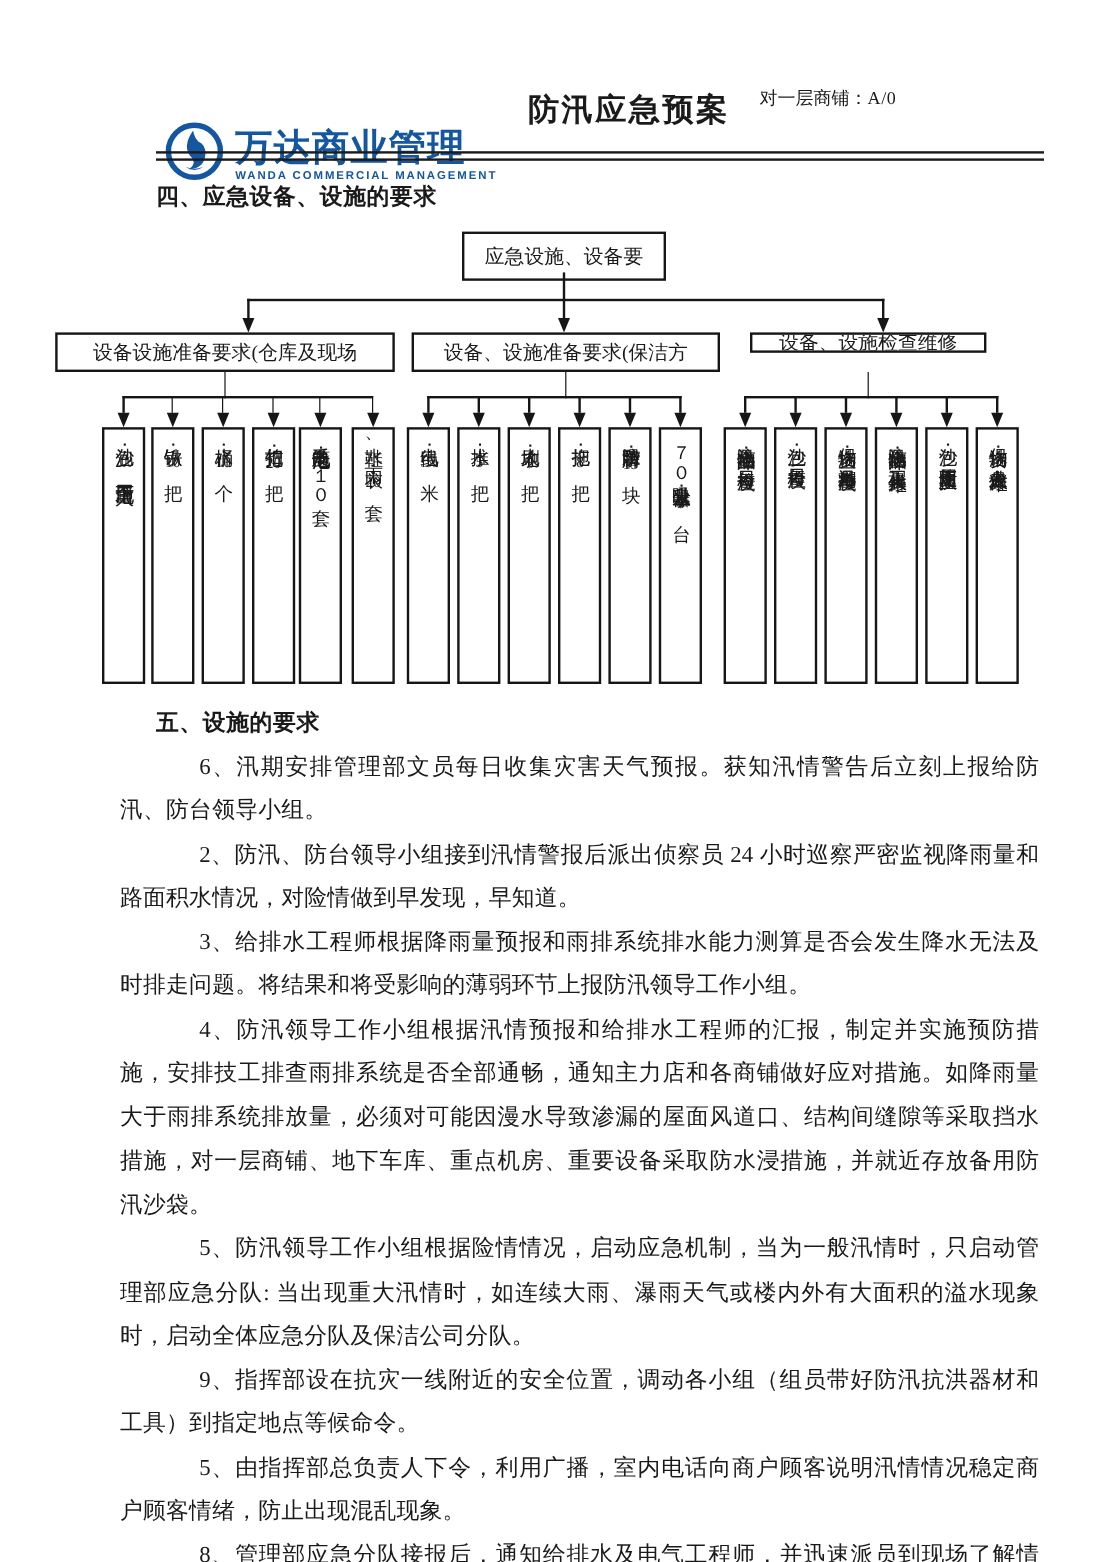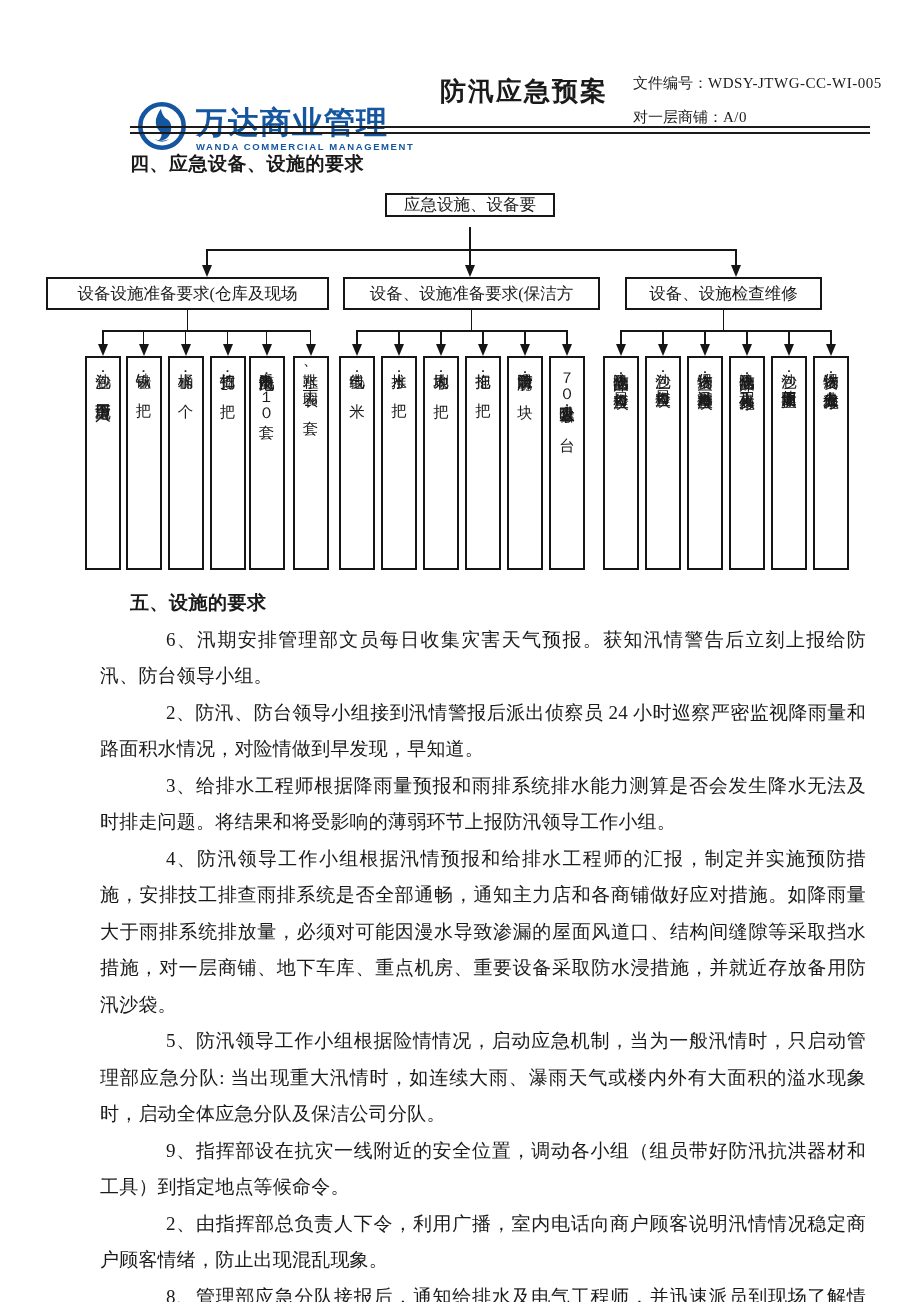--- a/index.html
+++ b/index.html
@@ -46,29 +46,28 @@
   </span>
   <span>
     <div class="logo-text-cn">万达商业管理</div>
     <div class="logo-text-en">WANDA COMMERCIAL MANAGEMENT</div>
   </span>
 </div>
 
 <div class="abs doc-title">防汛应急预案</div>
 
 <div class="abs meta">
-  <div><span>文件编号：</span><span class="code">WDSY-JTWG-CC-WI-005</span></div>
   <div><span>对一层商铺：</span><span class="code">A/0</span></div>
 </div>
 
 <div class="abs dbl-rule"></div>
 
 <div class="abs sec-heading" id="sec4-heading">四、应急设备、设施的要求</div>
 
-<div class="dg-box" id="root-box" style="left:385px;top:193px;width:170px;height:24px;">应急设施、设备要</div>
+<div class="dg-box" id="root-box" style="left:385px;top:193px;width:170px;height:41px;">应急设施、设备要</div>
 <div class="ln" style="left:469px;top:227px;width:1.6px;height:23px;"></div>
 <div class="ln" style="left:206px;top:249px;width:531px;height:1.6px;"></div>
 <div class="ln" style="left:206px;top:249px;width:1.6px;height:17px;"></div>
 <div class="ln" style="left:469px;top:249px;width:1.6px;height:17px;"></div>
 <div class="ln" style="left:735px;top:249px;width:1.6px;height:17px;"></div>
 <div class="arr" style="left:202px;top:265px;"></div>
 <div class="arr" style="left:465px;top:265px;"></div>
 <div class="arr" style="left:731px;top:265px;"></div>
 
 <div id="diagram">
@@ -107,21 +106,21 @@
     <div class="vbox" style="left:423px;">大地刷：<span class="tcy">5</span>把</div>
     <div class="ln" style="left:482.2px;top:330px;width:1.6px;height:14px;"></div>
     <div class="arr" style="left:478px;top:344px;"></div>
     <div class="vbox" style="left:465px;">拖把：<span class="tcy">8</span>把</div>
     <div class="ln" style="left:524.2px;top:330px;width:1.6px;height:14px;"></div>
     <div class="arr" style="left:520px;top:344px;"></div>
     <div class="vbox" style="left:507px;">防滑警示牌：<span class="tcy">15</span>块</div>
     <div class="ln" style="left:566.2px;top:330px;width:1.6px;height:14px;"></div>
     <div class="arr" style="left:562px;top:344px;"></div>
     <div class="vbox" style="left:549px;">７０升吸尘吸水器：<span class="tcy">3</span>台</div>
-    <div class="dg-box" style="left:625px;top:277px;width:197px;height:33px;">设备、设施检查维修</div>
+    <div class="dg-box" style="left:625px;top:277px;width:197px;height:17px;">设备、设施检查维修</div>
     <div class="ln" style="left:722.7px;top:310px;width:1.6px;height:21.5px;"></div>
     <div class="ln" style="left:620.2px;top:330px;width:211.6px;height:1.6px;"></div>
     <div class="ln" style="left:620.2px;top:330px;width:1.6px;height:14px;"></div>
     <div class="arr" style="left:616px;top:344px;"></div>
     <div class="vbox" style="left:603px;">防汛仓库物品：每日检查一次</div>
     <div class="ln" style="left:662.2px;top:330px;width:1.6px;height:14px;"></div>
     <div class="arr" style="left:658px;top:344px;"></div>
     <div class="vbox" style="left:645px;">沙包：每日检查一次</div>
     <div class="ln" style="left:704.2px;top:330px;width:1.6px;height:14px;"></div>
     <div class="arr" style="left:700px;top:344px;"></div>
@@ -139,16 +138,16 @@
 
 <div class="abs" id="sec5">
   <h2>五、设施的要求</h2>
   <div id="paragraphs">
       <p>6、汛期安排管理部文员每日收集灾害天气预报。获知汛情警告后立刻上报给防汛、防台领导小组。</p>
       <p>2、防汛、防台领导小组接到汛情警报后派出侦察员 24 小时巡察严密监视降雨量和路面积水情况，对险情做到早发现，早知道。</p>
       <p>3、给排水工程师根据降雨量预报和雨排系统排水能力测算是否会发生降水无法及时排走问题。将结果和将受影响的薄弱环节上报防汛领导工作小组。</p>
       <p>4、防汛领导工作小组根据汛情预报和给排水工程师的汇报，制定并实施预防措施，安排技工排查雨排系统是否全部通畅，通知主力店和各商铺做好应对措施。如降雨量大于雨排系统排放量，必须对可能因漫水导致渗漏的屋面风道口、结构间缝隙等采取挡水措施，对一层商铺、地下车库、重点机房、重要设备采取防水浸措施，并就近存放备用防汛沙袋。</p>
       <p>5、防汛领导工作小组根据险情情况，启动应急机制，当为一般汛情时，只启动管理部应急分队: 当出现重大汛情时，如连续大雨、瀑雨天气或楼内外有大面积的溢水现象时，启动全体应急分队及保洁公司分队。</p>
       <p>9、指挥部设在抗灾一线附近的安全位置，调动各小组（组员带好防汛抗洪器材和工具）到指定地点等候命令。</p>
-      <p>2、由指挥部总负责人下令，利用广播，室内电话向商户顾客说明汛情情况稳定商户顾客情绪，防止出现混乱现象。</p>
+      <p>5、由指挥部总负责人下令，利用广播，室内电话向商户顾客说明汛情情况稳定商户顾客情绪，防止出现混乱现象。</p>
       <p>8、管理部应急分队接报后，通知给排水及电气工程师，并迅速派员到现场了解情况。</p>
     </div>
 </div>
 
 </body></html>

